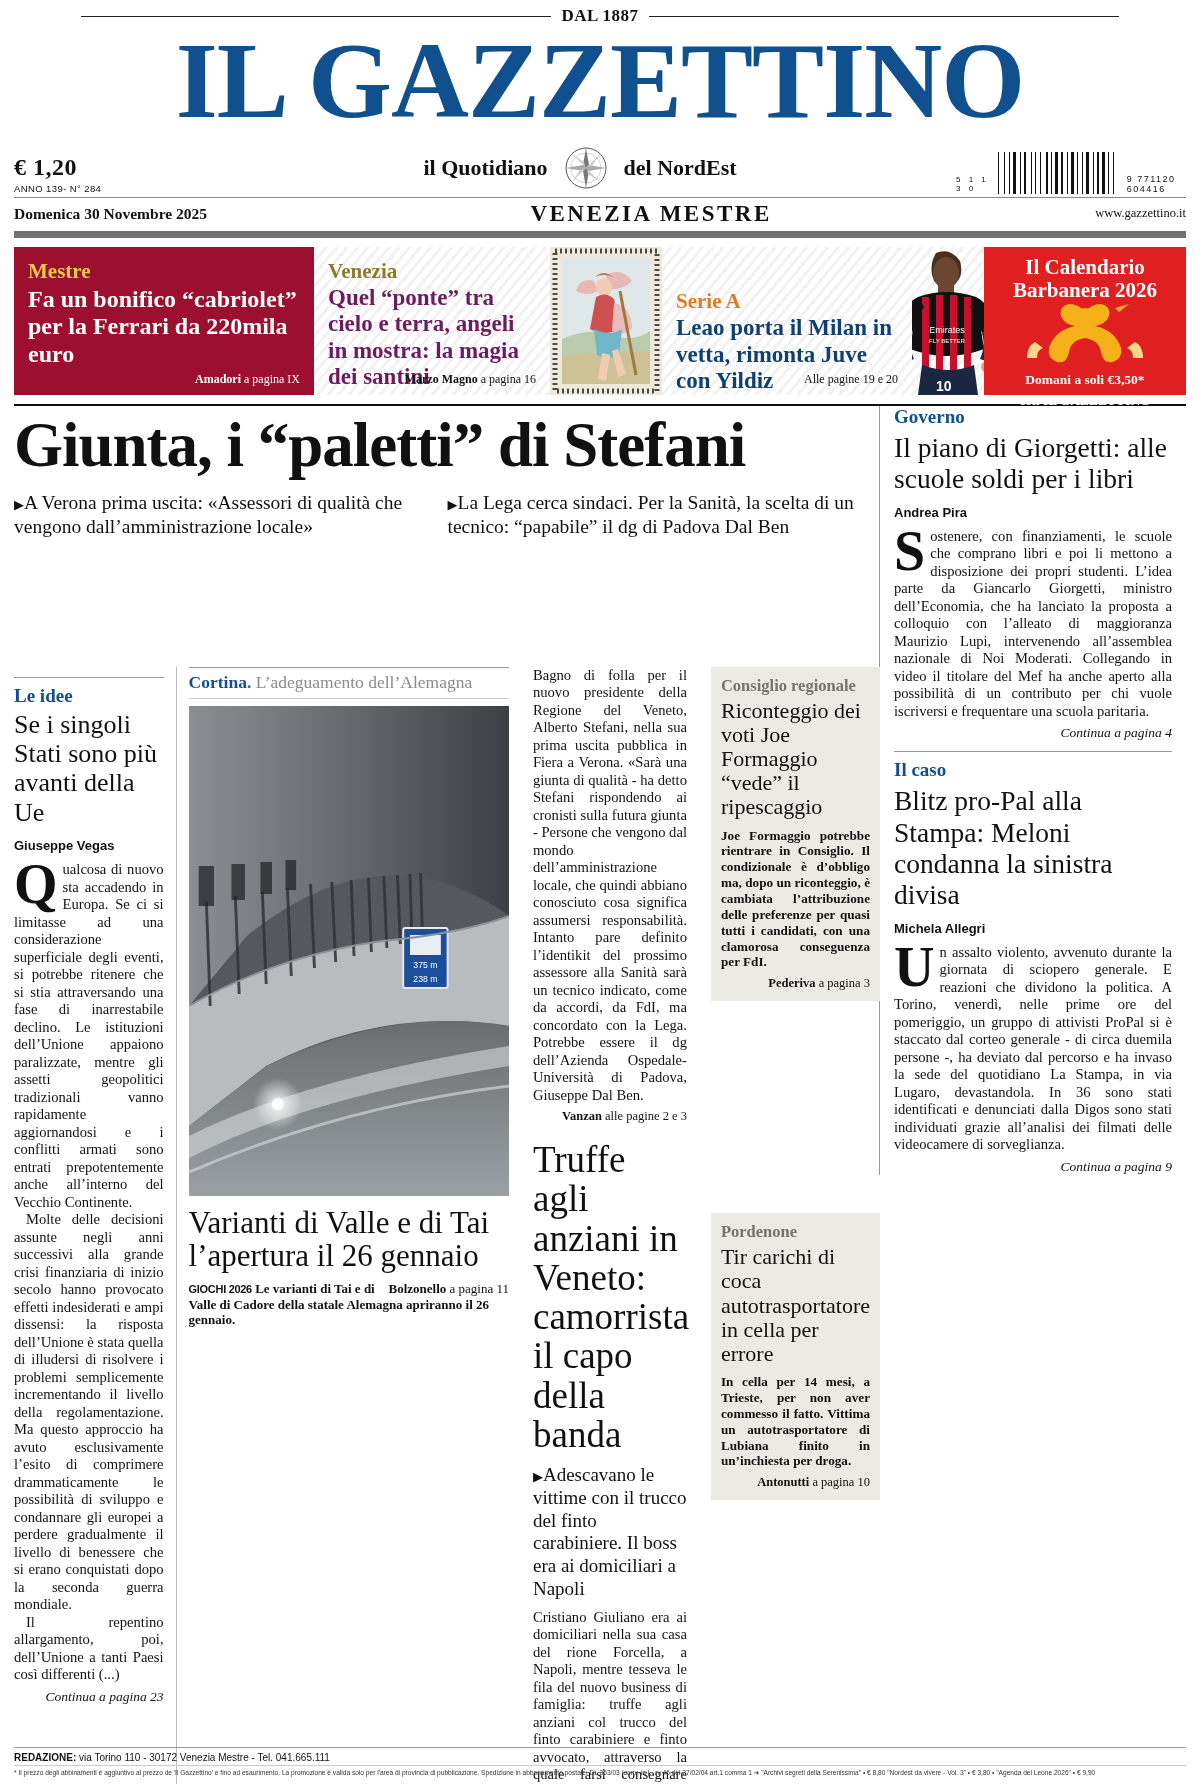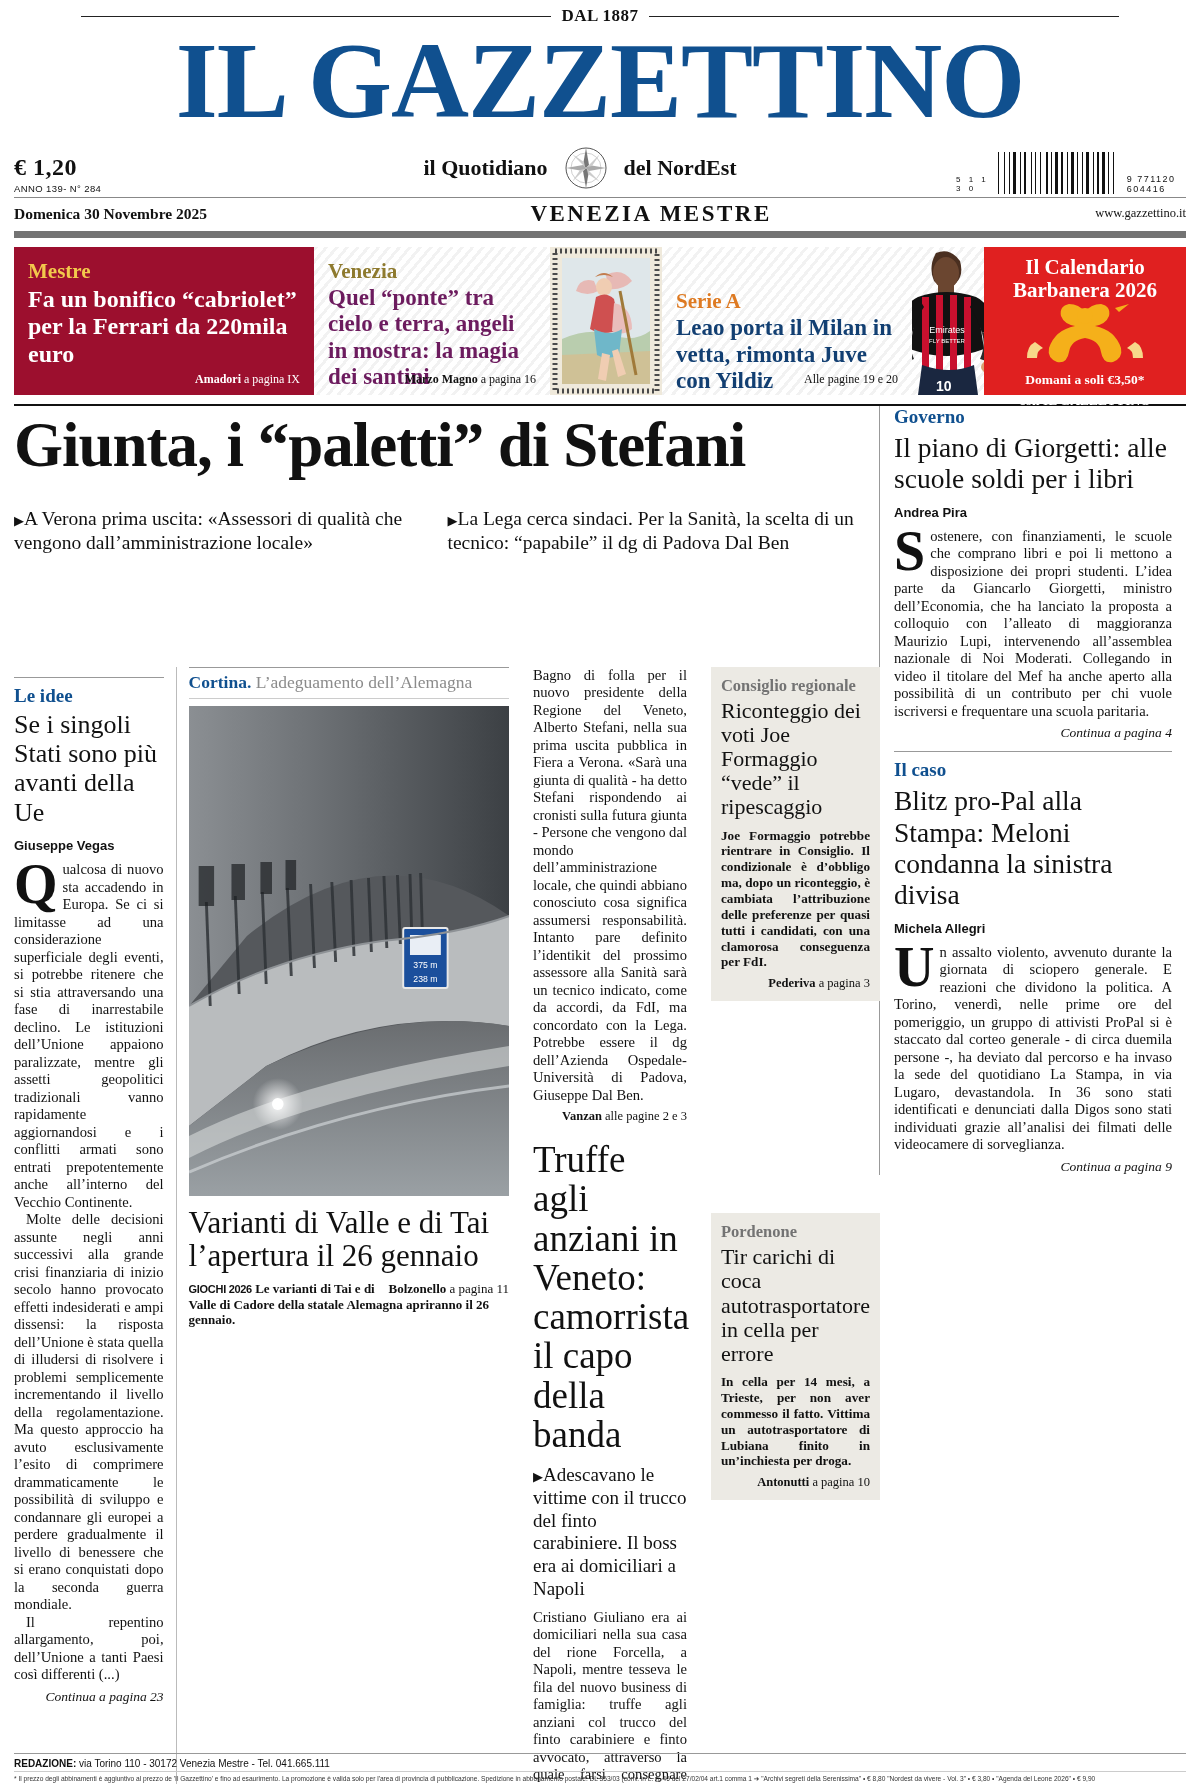--- a/index.html
+++ b/index.html
@@ -67,21 +67,21 @@
   .promo-cal { width:202px; background:#e02020; color:#fff; padding:9px 8px; text-align:center;}
   .promo-cal .t1 { font-size:21px; font-weight:700; line-height:1.1;}
   .promo-cal .t2 { font-size:13.5px; font-weight:700; line-height:1.25; margin-top:4px;}
   .promo-cal .t2 .gz { letter-spacing:0px; }
 
   
   .main-rule { border-top:2px solid #111; margin-top:9px;}
   .headline-wrap { display:flex; }
   .headline-left { width:866px; padding-right:14px; border-right:1px solid #999;}
   .headline { font-size:63px; font-weight:700; line-height:1.0; letter-spacing:-1px; margin-top:8px;}
-  .subheads { display:flex; gap:16px; margin-top:30px; }
+  .subheads { display:flex; gap:16px; margin-top:14px; }
   .subhead { flex:1; font-size:19.5px; line-height:1.22; }
   .tri { font-size:13px; }
   .right-col { width:292px; padding-left:14px;}
   .kicker-blue { color:#10508f; font-weight:700; font-size:19px; font-family:"Liberation Serif",serif;}
   .rc-head { font-size:27.5px; line-height:1.13; font-weight:400; margin-top:4px;}
   .byline { font-family:"Liberation Sans",sans-serif; font-weight:700; font-size:13px; margin-top:11px;}
   .body-txt { font-size:14.6px; line-height:1.2; text-align:justify; margin-top:8px; hyphens:auto;}
   .body-txt p { text-indent:12px; }
   .body-txt p.first { text-indent:0; }
   .dropcap::first-letter {
@@ -112,21 +112,21 @@
   .boxref { text-align:right; font-size:12.5px; margin-top:6px;}
   .boxref b { font-weight:700;}
 
   .mid-head { font-size:37px; line-height:1.06; font-weight:400; margin-top:16px;}
   .mid-sub { font-size:19px; line-height:1.2; margin-top:10px;}
 
   .smallref { text-align:right; font-size:12.5px; margin-top:5px;}
   .smallref b{font-weight:700;}
 
   
-  .footer { position:absolute; left:14px; right:14px; bottom:0; }
+  .footer { position:absolute; left:14px; right:14px; bottom:6px; }
   .foot-rule { border-top:1px solid #999; }
   .foot1 { font-family:"Liberation Sans",sans-serif; font-size:10px; padding:4px 0 2px;}
   .foot1 b { font-weight:700;}
   .foot2 { font-family:"Liberation Sans",sans-serif; font-size:6.6px; color:#333; line-height:1.3; border-top:1px solid #ccc; padding-top:3px;}
 </style>
 </head>
 <body>
 
 <div class="page">
 

